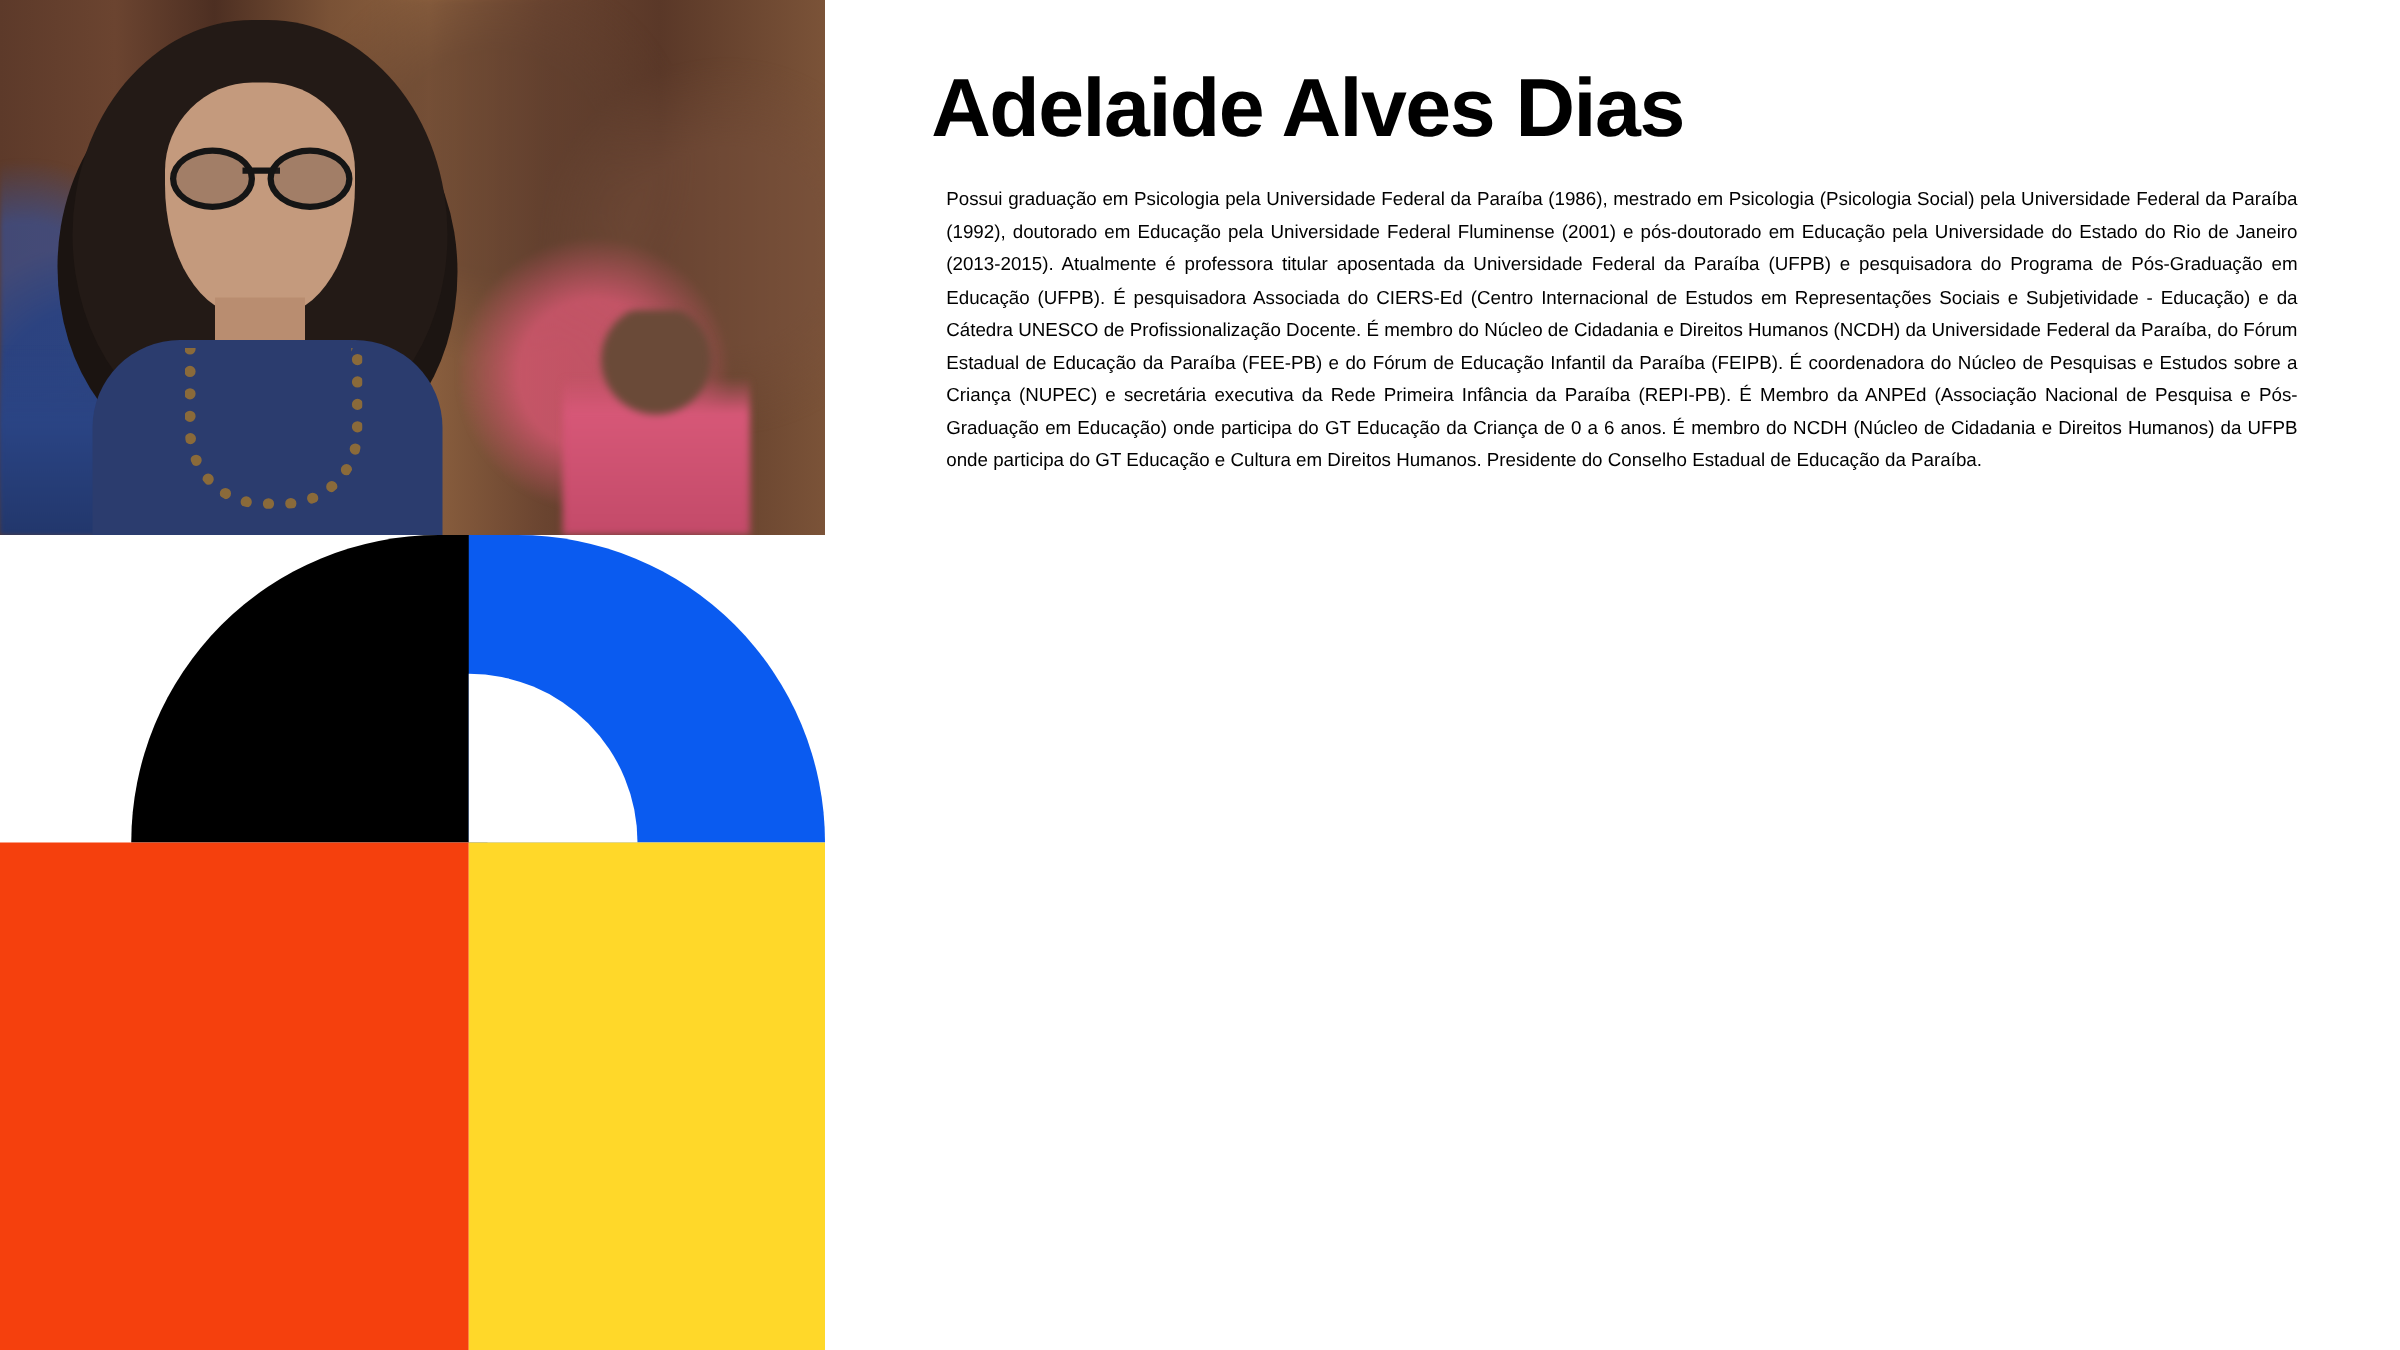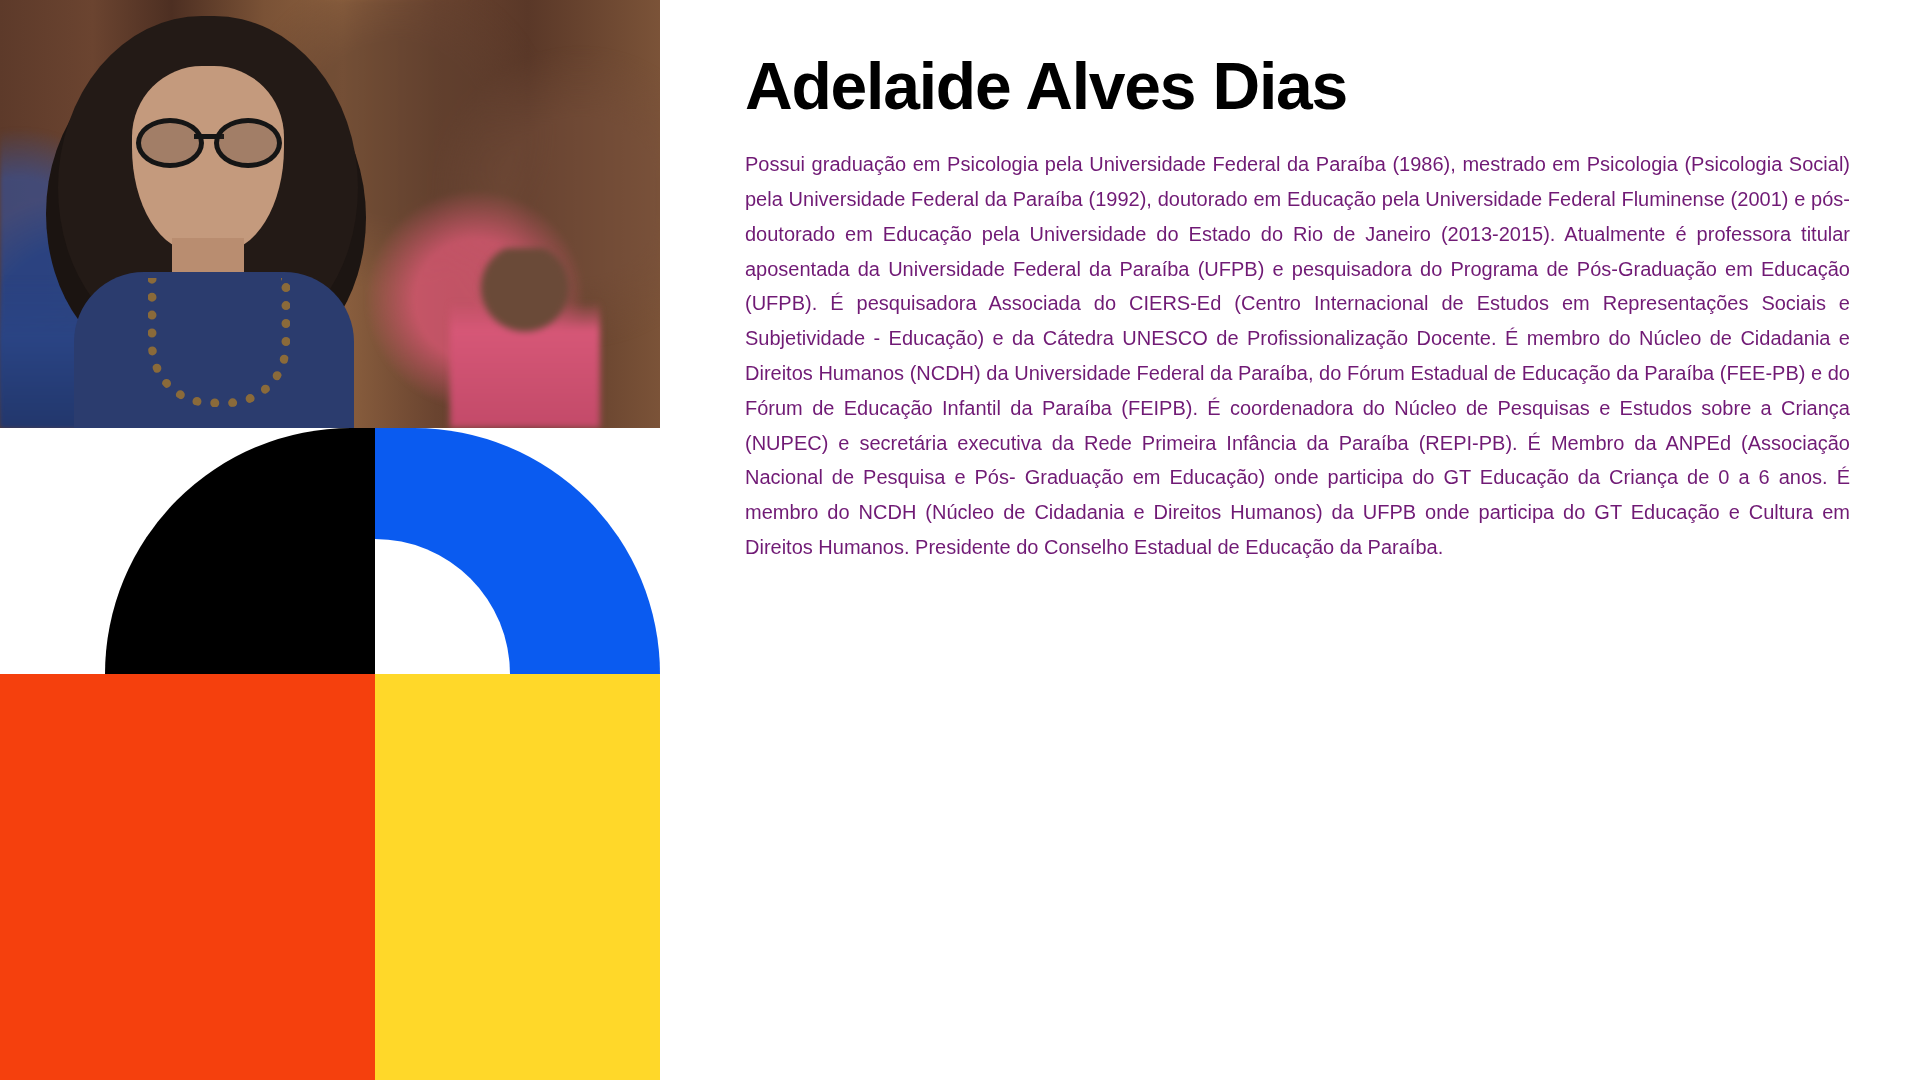--- a/index.html
+++ b/index.html
@@ -236,26 +236,26 @@
 
   .subtitle {
     font-size: 27px;
     font-weight: 700;
     letter-spacing: 0.3px;
     color: #000000;
     margin: 0 0 64px 0;
   }
 
   .body-text {
-    font-size: 20px;
+    font-size: 15px;
     line-height: 1.74;
-    color: #701a75;
+    color: #000000;
     text-align: justify;
     text-justify: inter-word;
-    margin: 0;
+    margin: 12px;
     max-width: 1120px;
   }
 </style>
 </head>
 <body>
 
 <div class="page">
 
   <div class="left-col">
 

